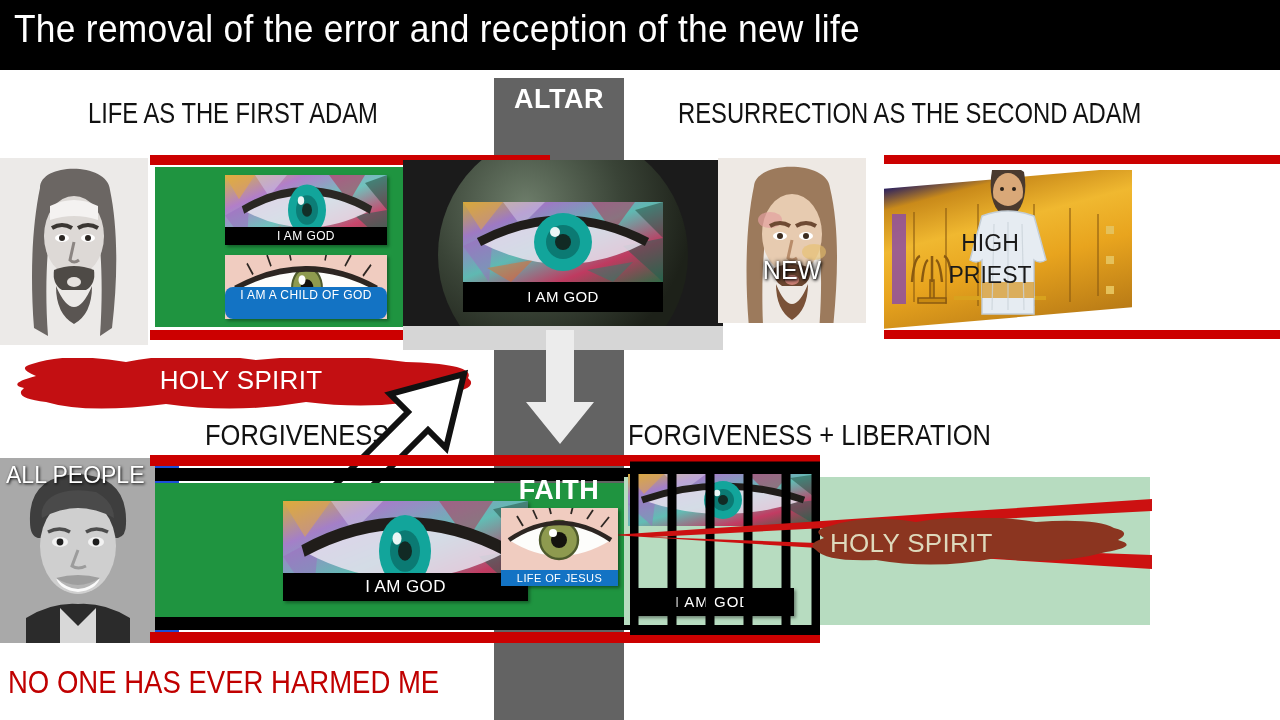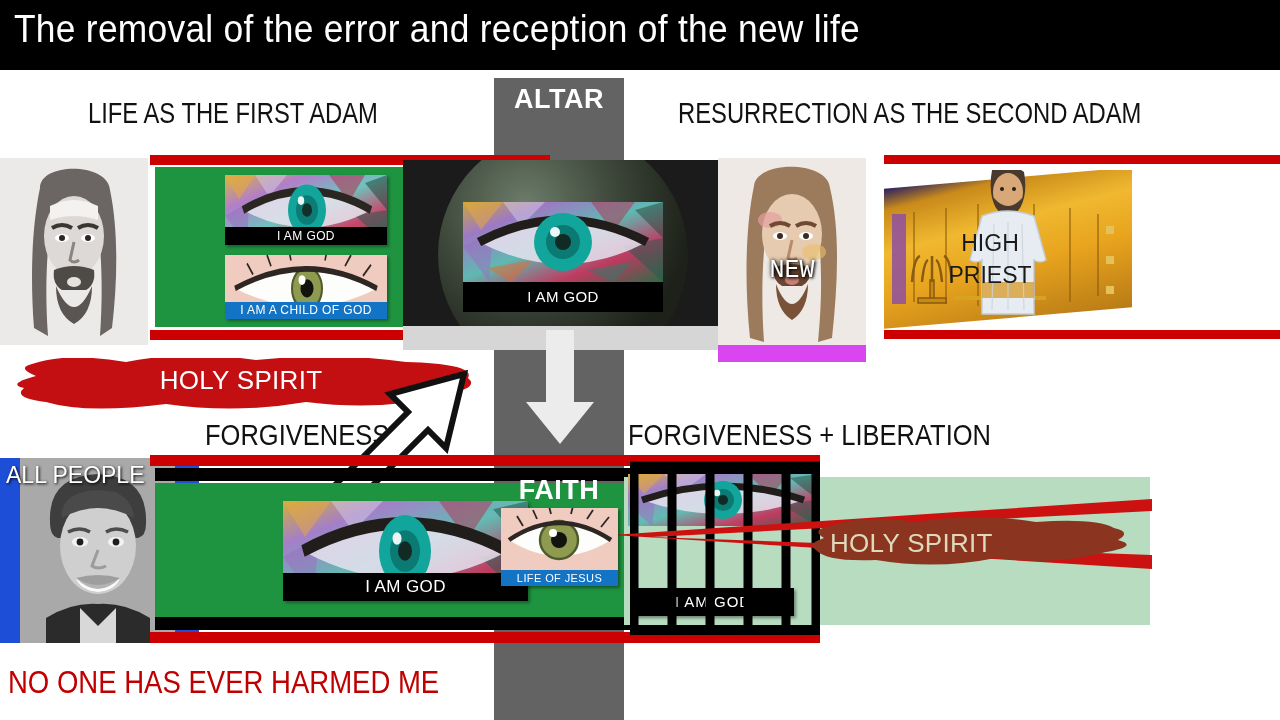--- a/index.html
+++ b/index.html
@@ -51,22 +51,22 @@
   #sin-title{position:absolute;left:0;top:8px;width:100%;text-align:center;
       color:#fff;font-size:23px;font-weight:bold;letter-spacing:.6px;
       text-shadow:1px 1px 2px #000;}
   #sin-eye{position:absolute;left:60px;top:42px;width:200px;height:80px;}
   #sin-cap{position:absolute;left:60px;top:122px;width:200px;height:30px;background:#000;
       color:#fff;font-size:15px;text-align:center;line-height:30px;letter-spacing:.4px;}
   
   #sin-foot{left:403px;top:326px;width:320px;height:24px;background:#d6d6d6;}
 
   
-  #new-creature{left:718px;top:158px;width:148px;height:204px;background:#d946ef;
-      overflow:hidden;font-family:Liberation Mono, monospace;}
+  #new-creature{left:718px;top:158px;width:148px;height:165px;background:#d946ef;
+      overflow:hidden;}
   .nc-label{position:absolute;width:100%;text-align:center;color:#fff;
       font-size:25px;text-shadow:1px 1px 3px #000,0 0 4px #000;}
 
   
   #hp-red-top{left:884px;top:155px;width:396px;height:9px;background:#cc0000;}
   #hp-red-bot{left:884px;top:330px;width:396px;height:9px;background:#cc0000;}
   #temple{left:884px;top:170px;width:276px;height:160px;overflow:hidden;}
   #temple-bg{position:absolute;left:0;top:8px;width:248px;height:140px;
       background:linear-gradient(170deg,#2b2160 0%,#c98a1a 12%,#f0b830 35%,#e8a41e 60%,#b97b16 100%);
       transform:skewY(-5deg);}
@@ -82,21 +82,21 @@
       transform:scaleX(.85);transform-origin:left top;white-space:nowrap;}
   #forgiveness-lib{left:628px;top:418px;font-size:30px;color:#111;
       transform:scaleX(.85);transform-origin:left top;white-space:nowrap;}
 
   
   #up-arrow{left:330px;top:368px;width:150px;height:120px;}
   #down-arrow{left:520px;top:330px;width:80px;height:120px;}
 
   
   #all-people{left:0px;top:458px;width:179px;height:185px;background:#1d4ed8;
-      overflow:hidden;padding-left:20px;}
+      overflow:hidden;}
   #all-people-label{position:absolute;left:6px;top:4px;color:#fff;font-size:23px;
       text-shadow:1px 1px 3px #000;}
   #bl-red-top{left:150px;top:455px;width:670px;height:11px;background:#cc0000;}
   #bl-blk-top{left:155px;top:468px;width:660px;height:13px;background:#000;}
   #bl-green{left:155px;top:483px;width:660px;height:134px;background:#1f9440;}
   #bl-blk-bot{left:155px;top:617px;width:660px;height:13px;background:#000;}
   #bl-red-bot{left:150px;top:632px;width:670px;height:11px;background:#cc0000;}
 
   
   #faith-label{left:494px;top:475px;width:130px;text-align:center;color:#fff;
@@ -200,21 +200,21 @@
       <path d="M10 24 Q81 -4 152 24" stroke="#2d2622" stroke-width="4" fill="none"></path>
       <g stroke="#2d2622" stroke-width="1.6">
         <path d="M28 14 L22 6"></path>
           <path d="M46 8 L42 0"></path>
           <path d="M66 4 L64 -3"></path>
         <path d="M100 4 L102 -3"></path>
           <path d="M120 8 L126 0"></path>
           <path d="M138 15 L146 7"></path>
       </g>
     </svg>
-    <div class="cap cap-blue" style="bottom:0;height:17px;line-height:17px;">I AM A CHILD OF GOD</div>
+    <div class="cap cap-blue" style="bottom:0;height:32px;line-height:17px;border-radius:8px;">I AM A CHILD OF GOD</div>
   </div>
 </div>
 <div class="abs" id="left-red-bot"></div>
 
 <div class="abs" id="sin-panel">
   <div id="sin-globe"></div>
   <svg id="sin-eye" viewBox="0 0 200 80" preserveAspectRatio="none">
     <defs>
       <linearGradient id="mg2" x1="0" y1="0" x2="1" y2="1">
         <stop offset="0" stop-color="#c9a83a"></stop>

